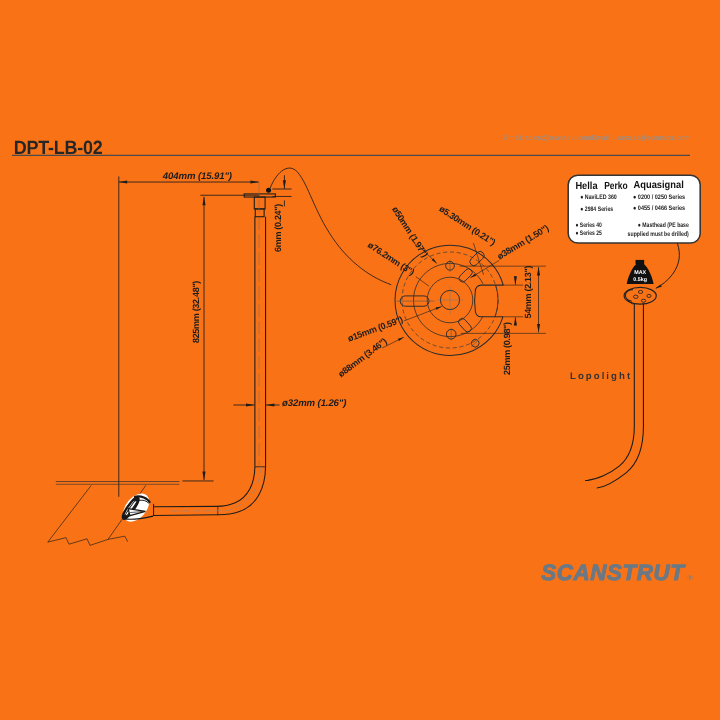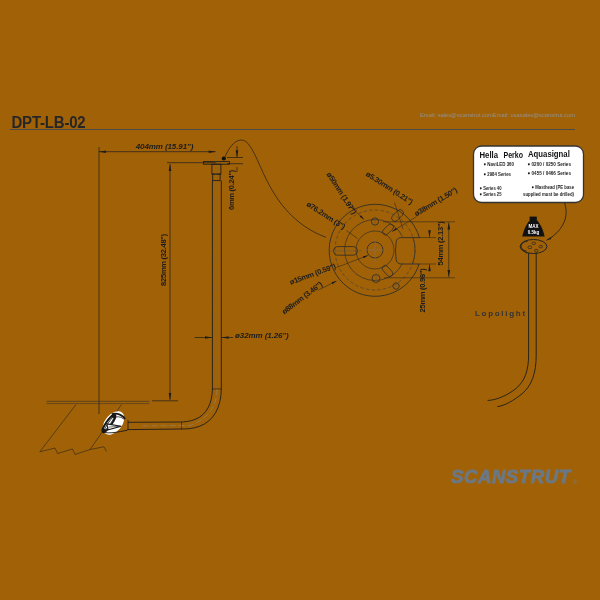--- a/index.html
+++ b/index.html
@@ -1,16 +1,16 @@
 <!DOCTYPE html>
 <html><head>
 <meta charset="utf-8">
 <style>
   html,body{margin:0;padding:0;background:#ffffff;}
-  #page{position:relative;width:600px;height:600px;background:#a16207;font-family:"Liberation Sans",sans-serif;}
+  #page{position:relative;width:600px;height:600px;background:#f97316;font-family:"Liberation Sans",sans-serif;}
   svg{position:absolute;left:0;top:0;}
   text{font-family:"Liberation Sans",sans-serif;fill:#1c1c1c;}
   .dim{font-size:7.5px;font-weight:bold;letter-spacing:-0.25px;}
   .dimi{font-size:8px;font-weight:bold;font-style:italic;letter-spacing:-0.1px;}
 </style>
 </head>
 <body>
 <div id="page">
 <svg width="600" height="600" viewBox="0 0 600 600">
 <defs>

